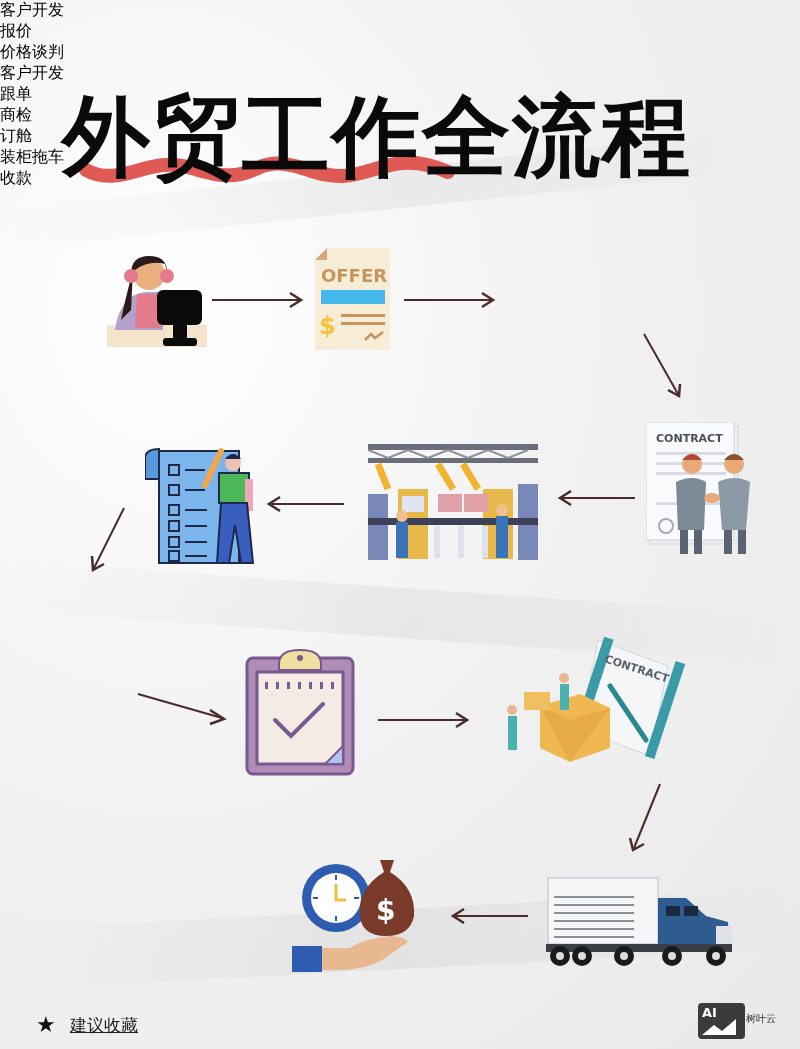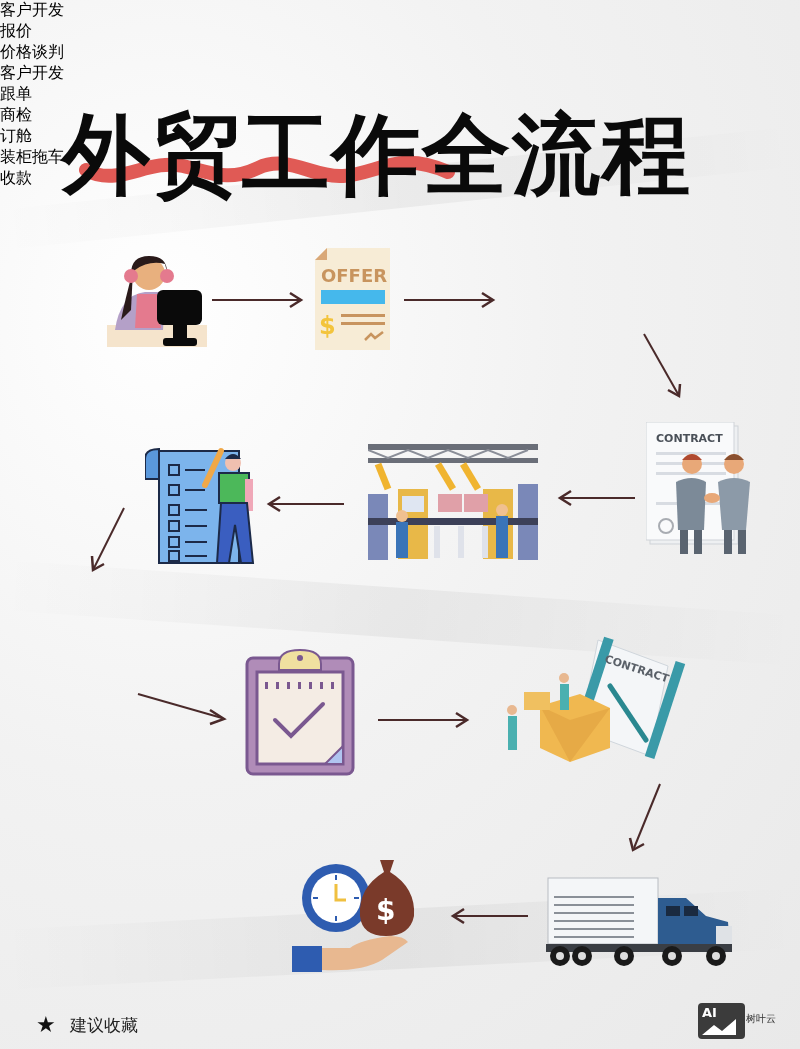--- a/index.html
+++ b/index.html
@@ -4,27 +4,27 @@
 <style>
   * { box-sizing: border-box; margin: 0; padding: 0; }
   body { width: 800px; height: 1049px; overflow: hidden; font-family: "DejaVu Sans", sans-serif; }
   #page {
     position: relative; width: 800px; height: 1049px; overflow: hidden;
     background: radial-gradient(ellipse at 20% 30%, #ffffff 0%, #f2f2f2 45%, #e9e9e9 100%);
   }
   .crease { position: absolute; background: linear-gradient(90deg, rgba(0,0,0,0), rgba(0,0,0,0.05), rgba(0,0,0,0)); transform-origin: left center; }
   .title {
     position: absolute; left: 62px; top: 78px; font-size: 88px; font-weight: bold; color: #0a0a0a;
-    letter-spacing: 2px; font-family: Liberation Sans, sans-serif; z-index: 2; white-space: nowrap; margin-top: 18px;
+    letter-spacing: 2px; font-family: Liberation Sans, sans-serif; z-index: 2; white-space: nowrap;
   }
   .squiggle { position: absolute; left: 78px; top: 148px; z-index: 1; }
   .icon { position: absolute; }
   .arrow { position: absolute; }
   .footer-star { position: absolute; left: 36px; top: 1012px; font-size: 22px; color: #111; }
-  .footer-text { position: absolute; left: 70px; top: 1014px; font-size: 17px; color: #222; }
+  .footer-text { position: absolute; left: 70px; top: 1014px; font-size: 17px; color: #222; text-decoration: underline; }
   .wm-box { position: absolute; left: 698px; top: 1003px; width: 47px; height: 36px; background: #3b3b3b; border-radius: 4px; }
   .wm-text { position: absolute; left: 746px; top: 1012px; font-size: 10px; color: #333; }
 </style>
 </head>
 <body>
 
 <div id="page">
   <div class="crease" style="left:0;top:210px;width:800px;height:40px;transform:rotate(-6deg);"></div>
   <div class="crease" style="left:0;top:560px;width:800px;height:50px;transform:rotate(4deg);"></div>
   <div class="crease" style="left:0;top:930px;width:800px;height:60px;transform:rotate(-3deg);"></div>

